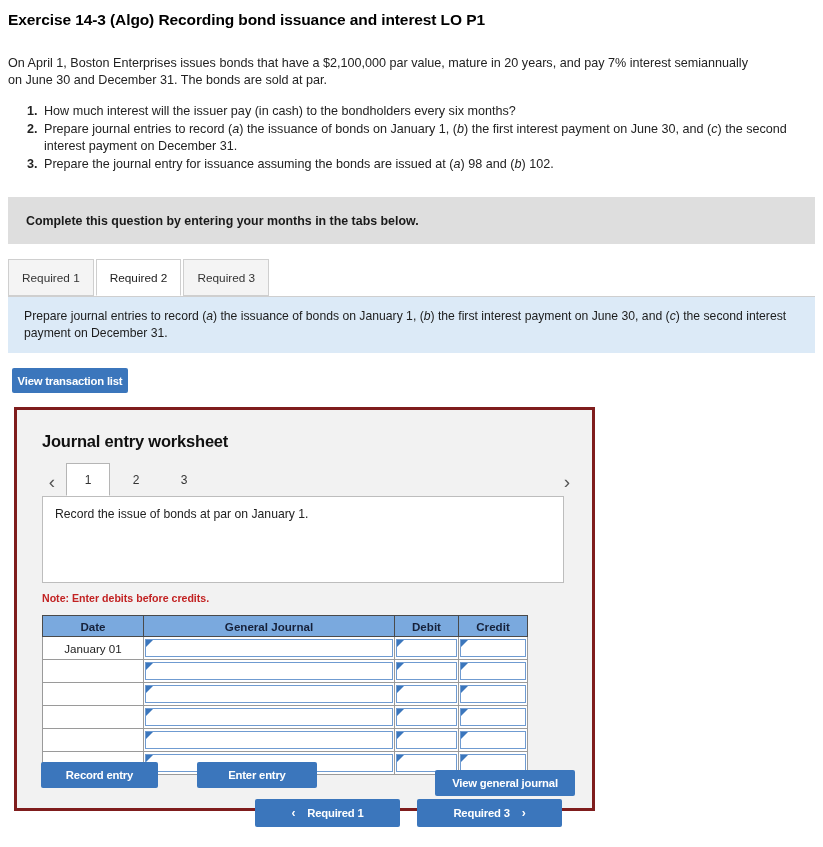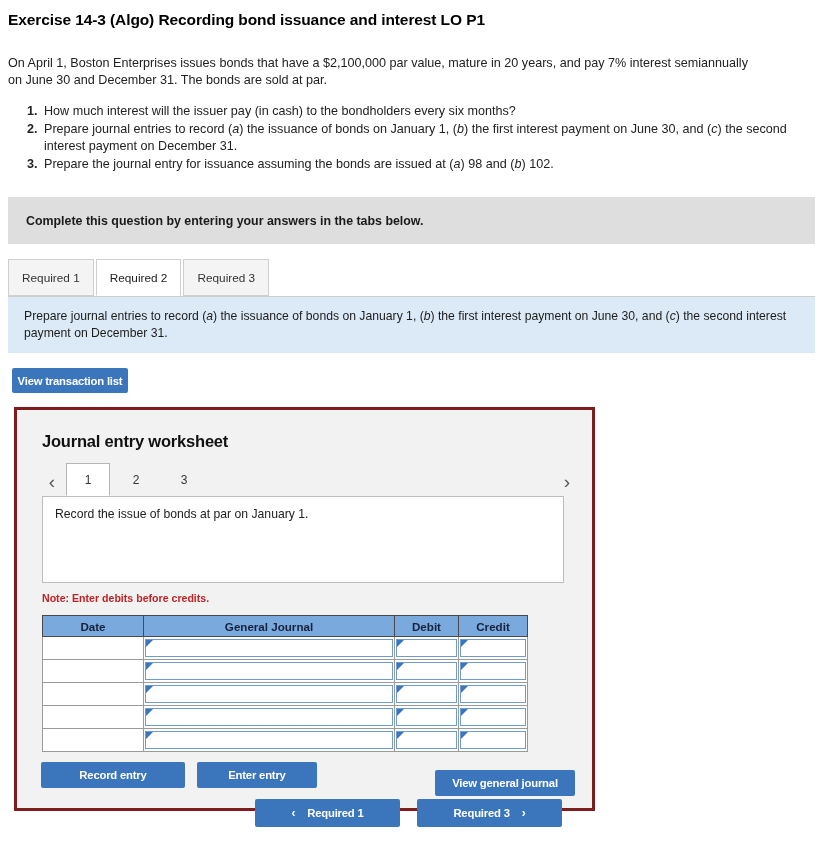--- a/index.html
+++ b/index.html
@@ -281,21 +281,21 @@
   td.pad { padding: 1px 1px; }
 
   
   .ws-actions {
     position: absolute;
     left: 0;
     top: 352px;
     width: 100%;
     height: 30px;
   }
-  #record-entry      { position:absolute; left: 24px;  top: 0; width: 144px; height: 26px; }
+  #record-entry      { position:absolute; left: 24px;  top: 0; width: 117px; height: 26px; }
   #clear-entry       { position:absolute; left: 180px; top: 0; width: 120px; height: 26px; }
   #view-general-journal { position:absolute; left: 418px; top: 8px; width: 140px; height: 26px; }
 
   
   .bottom-nav {
     position: absolute;
     left: 0;
     top: 799px;
     width: 823px;
     height: 32px;
@@ -322,21 +322,21 @@
   </li>
   <li>
     <span class="num">2.</span><span>Prepare journal entries to record (</span><span class="it">a</span><span>) the issuance of bonds on January 1, (</span><span class="it">b</span><span>) the first interest payment on June 30, and (</span><span class="it">c</span><span>) the second interest payment on December 31.</span>
   </li>
   <li>
     <span class="num">3.</span><span>Prepare the journal entry for issuance assuming the bonds are issued at (</span><span class="it">a</span><span>) 98 and (</span><span class="it">b</span><span>) 102.</span>
   </li>
 </ol>
 
 <div class="instruction-bar">
-  <span class="txt">Complete this question by entering your answers in the tabs below.</span>
+  <span class="txt">Complete this question by entering your months in the tabs below.</span>
 </div>
 
 <div class="tab-strip">
   <div class="tab">
     <span>Required 1</span>
   </div>
   <div class="tab active">
     <span>Required 2</span>
   </div>
   <div class="tab">
@@ -380,20 +380,32 @@
     <thead>
       <tr>
         <th class="col-date">Date</th>
         <th class="col-gj">General Journal</th>
         <th class="col-debit">Debit</th>
         <th class="col-credit">Credit</th>
       </tr>
     </thead>
     <tbody>
       <tr>
+        <td class="date-cell">January 01</td>
+        <td class="pad">
+            <div class="cellbox"></div>
+          </td>
+        <td class="pad">
+            <div class="cellbox"></div>
+          </td>
+        <td class="pad">
+            <div class="cellbox"></div>
+          </td>
+      </tr>
+      <tr>
         <td class="date-cell"></td>
         <td class="pad">
             <div class="cellbox"></div>
           </td>
         <td class="pad">
             <div class="cellbox"></div>
           </td>
         <td class="pad">
             <div class="cellbox"></div>
           </td>

